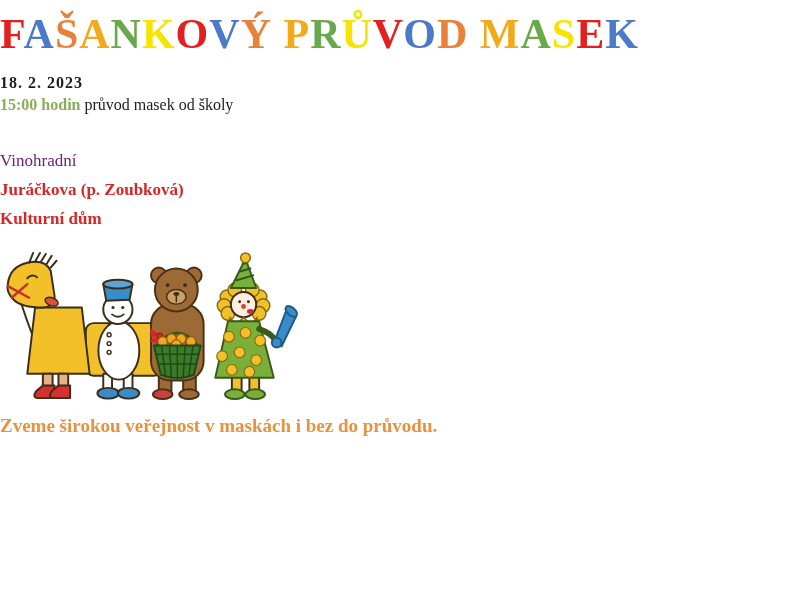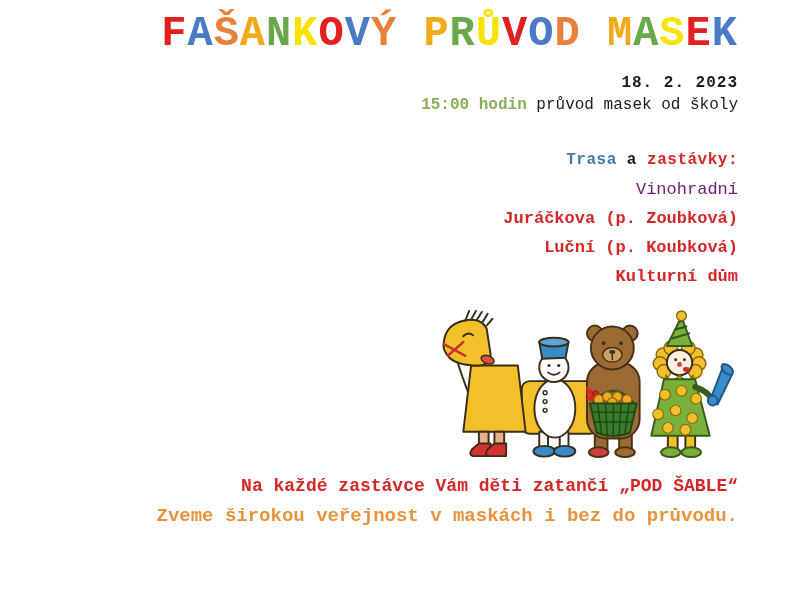--- a/index.html
+++ b/index.html
@@ -2,22 +2,22 @@
 <html><head>
 <meta charset="utf-8">
 <style>
   html, body { margin: 0; padding: 0; background: #ffffff; }
   .page {
     position: relative;
     width: 738px;
     height: 600px;
     overflow: hidden;
     background: #ffffff;
-    font-family: Liberation Mono, monospace;
-    text-align: right;
+    font-family: Liberation Serif, serif;
+    text-align: left;
   }
   .poster-title {
     margin-top: 10px;
     font-size: 42px;
     font-weight: bold;
     letter-spacing: 1px;
     line-height: 1.15;
     white-space: pre;
   }
   .event-date {
@@ -56,25 +56,23 @@
 
 <div class="page">
 
   <div class="poster-title"><span style="color: rgb(227, 32, 32);">F</span><span style="color: rgb(74, 122, 200);">A</span><span style="color: rgb(232, 130, 58);">Š</span><span style="color: rgb(242, 170, 26);">A</span><span style="color: rgb(106, 168, 76);">N</span><span style="color: rgb(246, 228, 0);">K</span><span style="color: rgb(227, 32, 32);">O</span><span style="color: rgb(74, 122, 200);">V</span><span style="color: rgb(232, 130, 58);">Ý</span><span> </span><span style="color: rgb(242, 170, 26);">P</span><span style="color: rgb(106, 168, 76);">R</span><span style="color: rgb(246, 228, 0);">Ů</span><span style="color: rgb(227, 32, 32);">V</span><span style="color: rgb(74, 122, 200);">O</span><span style="color: rgb(232, 130, 58);">D</span><span> </span><span style="color: rgb(242, 170, 26);">M</span><span style="color: rgb(106, 168, 76);">A</span><span style="color: rgb(246, 228, 0);">S</span><span style="color: rgb(227, 32, 32);">E</span><span style="color: rgb(74, 122, 200);">K</span></div>
 
   <div class="event-date">18. 2. 2023</div>
 
   <div class="event-time"><span class="time-val">15:00 hodin</span> <span>průvod masek od školy</span></div>
 
   <div class="route">
-    <div class="route-heading"><span style="color: rgb(69, 119, 173);">Trasa</span><span style="color: rgb(28, 28, 28);"> a </span><span style="color: rgb(212, 39, 39);">zastávky:</span></div>
     <div>
         <div class="stop-blue">Vinohradní</div>
         <div class="stop-red">Juráčkova (p. Zoubková)</div>
-        <div class="stop-red">Luční (p. Koubková)</div>
         <div class="stop-red">Kulturní dům</div>
       </div>
   </div>
 
   <div class="illustration-wrap">
     <svg width="302" height="152" viewBox="0 0 310 156" xmlns="http://www.w3.org/2000/svg">
 
       <rect x="88" y="74" width="78" height="54" rx="8" fill="#f2c028" stroke="#3a2d1a" stroke-width="2"></rect>
 
       <g stroke-linejoin="round" stroke-linecap="round">
@@ -171,16 +169,15 @@
             <circle cx="263" cy="112" r="5.5"></circle>
           <circle cx="238" cy="122" r="5.5"></circle>
             <circle cx="256" cy="124" r="5.5"></circle>
         </g>
         <path d="M266,80 Q278,84 283,92" stroke="#3a5a1a" stroke-width="6" fill="none"></path>
         <circle cx="284" cy="94" r="5" fill="#3a8cc8" stroke="#1e5a8a" stroke-width="2"></circle>
       </g>
     </svg>
   </div>
 
-  <div class="footer-line1">Na každé zastávce Vám děti zatančí „POD ŠABLE“</div>
   <div class="footer-line2">Zveme širokou veřejnost v maskách i bez do průvodu.</div>
 
 </div>
 
 </body></html>

